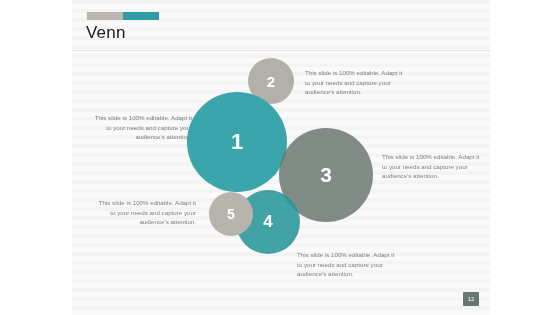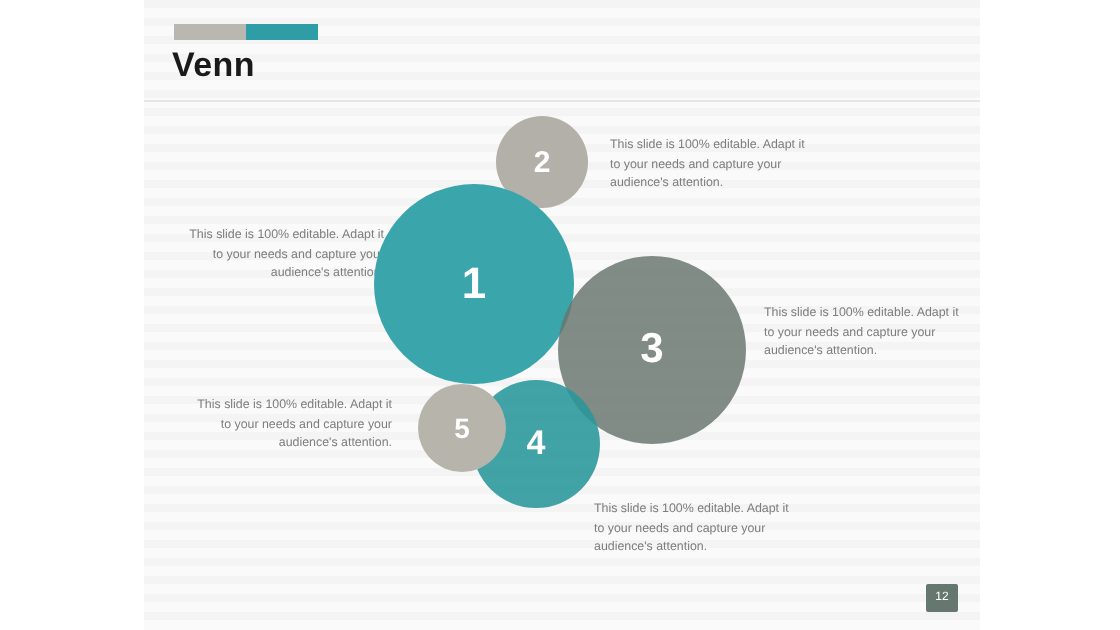--- a/index.html
+++ b/index.html
@@ -55,21 +55,21 @@
     width: 36px;
     height: 8px;
     background: #2f9da6;
   }
 
   #page-title {
     position: absolute;
     left: 86px;
     top: 22px;
     font-size: 17px;
-    font-weight: bold;
+    font-weight: normal;
     color: #1a1a1a;
     letter-spacing: 0.2px;
     line-height: 22px;
   }
 
   
   #header-rule {
     position: absolute;
     left: 72px;
     top: 50px;

